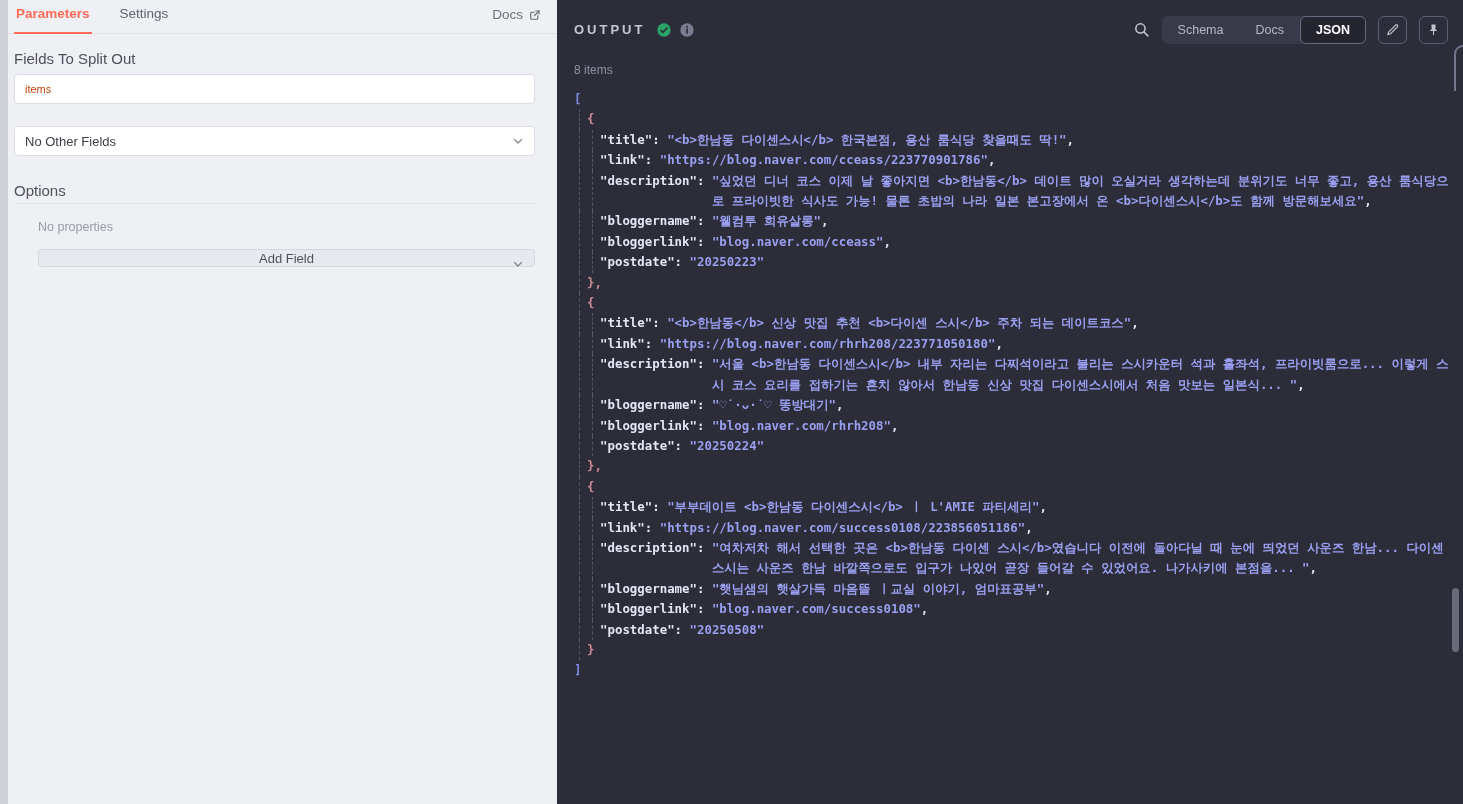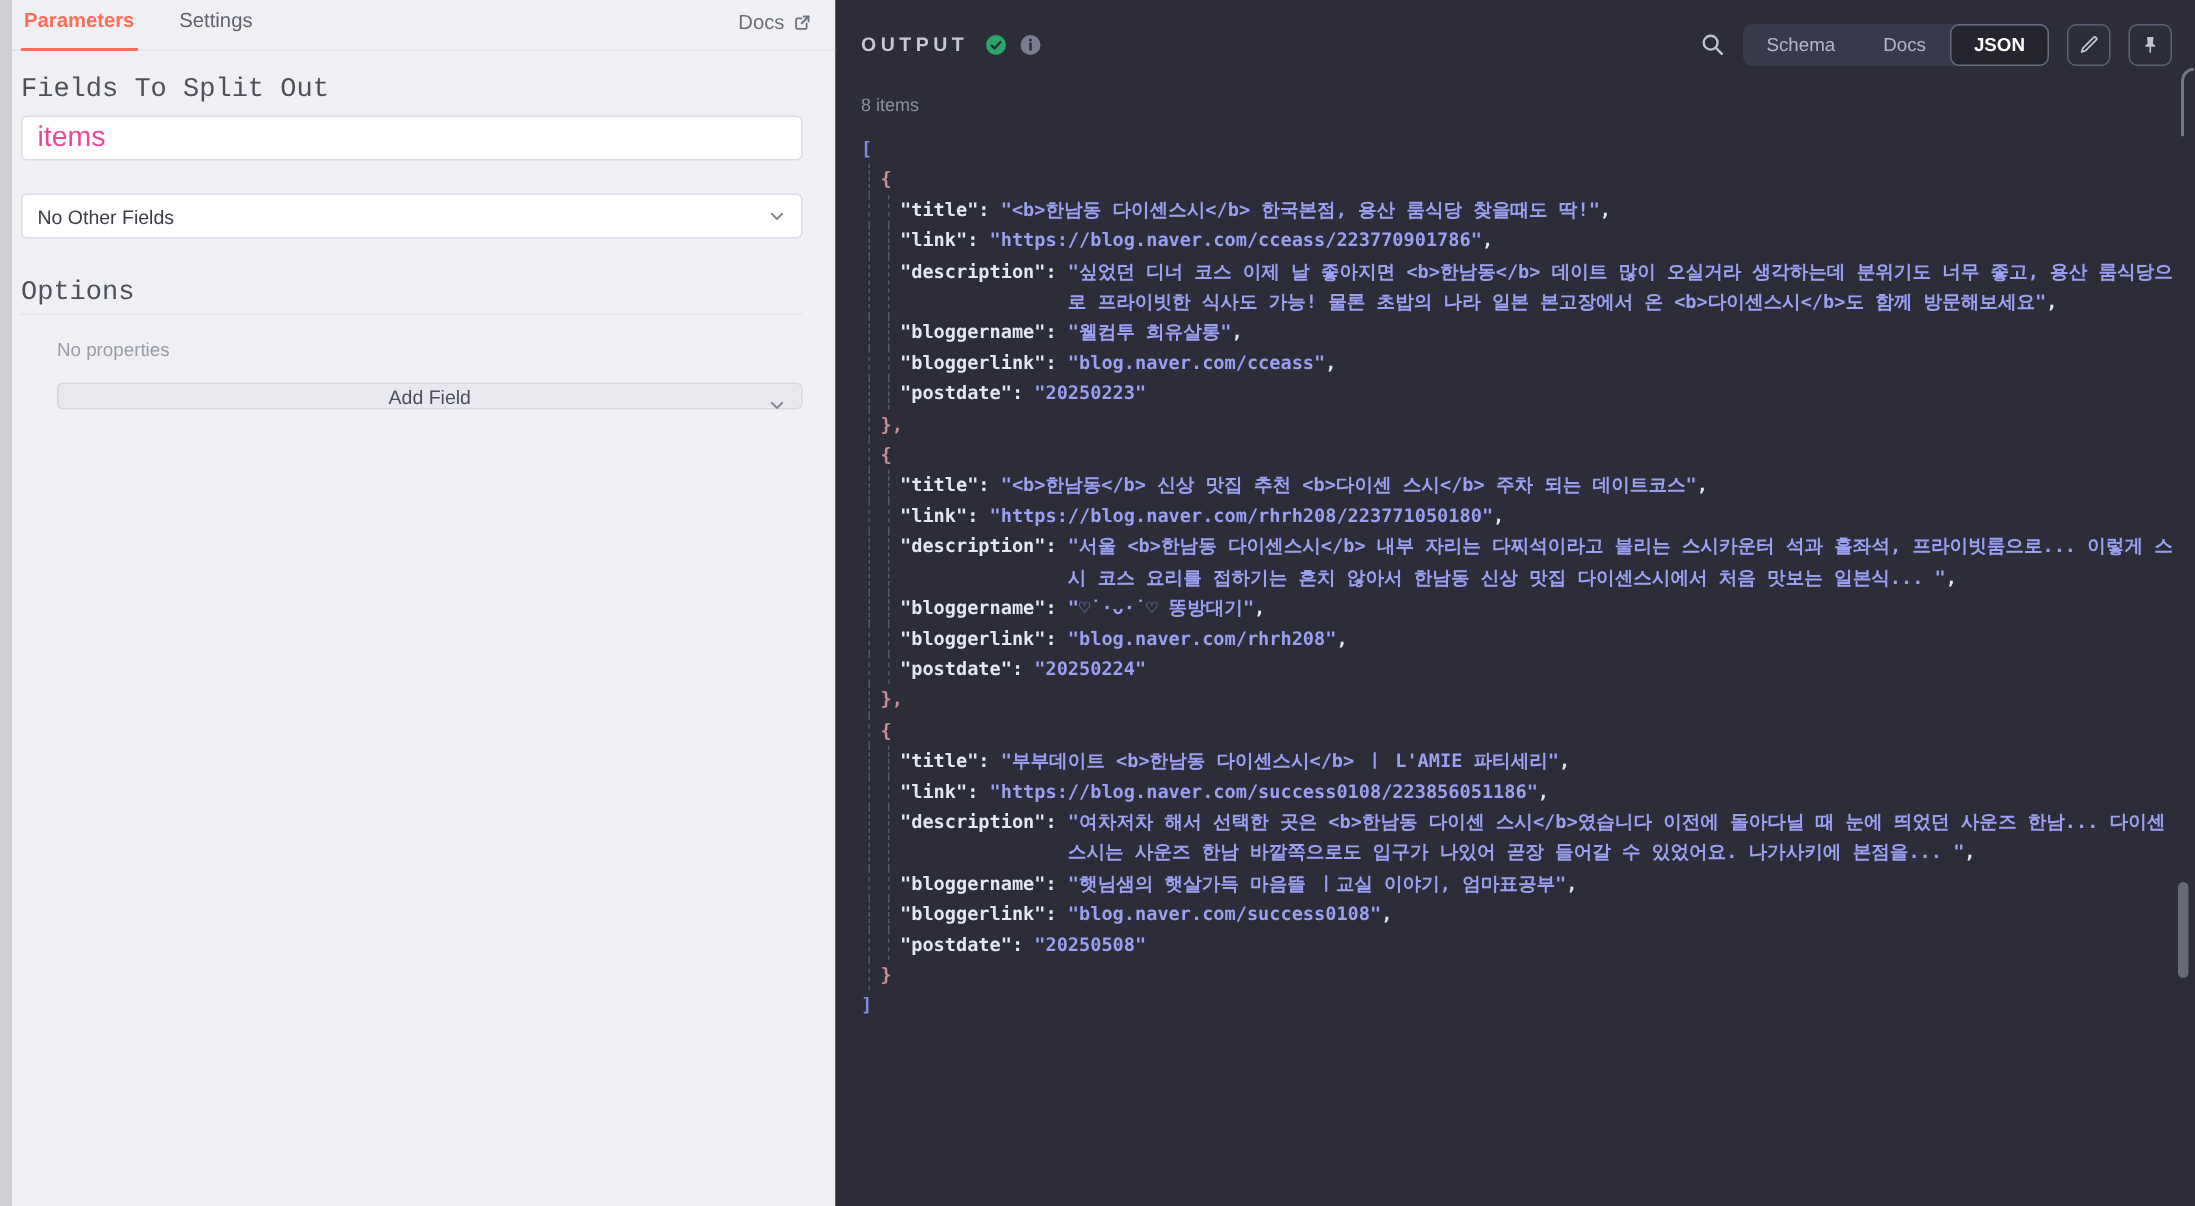--- a/index.html
+++ b/index.html
@@ -14,23 +14,23 @@
   .node-icon { width:18px; height:18px; display:inline-flex; align-items:center; }
   .node-title { font-size:16.5px; font-weight:700; color:#35363f; margin-left:9px; }
   .execute-btn { margin-left:auto; display:inline-flex; align-items:center; gap:7px;
       background:var(--execute-button,#f0503d); color:#fff; border:none; border-radius:4px;
       font-family:inherit; font-size:13px; font-weight:600; padding:7px 13px; cursor:pointer; }
   .tab-row { display:flex; align-items:flex-end; padding:0 16px 0 6px; border-bottom:1px solid #e2e3e9; }
   .tab { font-size:13.5px; color:#61626d; padding:6px 2px 11px; margin-right:26px; cursor:pointer; border-bottom:2px solid transparent; margin-bottom:-1px; }
   .tab.active { color:var(--accent,#ff6d5a); font-weight:600; border-bottom-color:var(--accent,#ff6d5a); }
   .docs-link { margin-left:auto; display:inline-flex; align-items:center; gap:6px; color:#6f707b; font-size:13.5px; padding-bottom:11px; cursor:pointer; }
   .panel-content { padding:16px 22px 16px 6px; overflow:hidden; }
-  .field-label { display:block; font-size:18px; font-weight:500; color:#4f505b; margin-bottom:7px;font-family:Liberation Mono, monospace; }
+  .field-label { display:block; font-size:15px; font-weight:500; color:#4f505b; margin-bottom:7px; }
   .text-input { width:100%; height:30px; background:#fff; border:1px solid #dbdce5; border-radius:4px;
-      font-family:inherit; font-size:19px; color:#ec4899; padding:0 10px; outline:none; }
+      font-family:inherit; font-size:11px; color:#c2410c; padding:0 10px; outline:none; }
   .group { margin-bottom:22px; }
   .select-box { width:100%; height:30px; background:#fff; border:1px solid #dbdce5; border-radius:4px;
       display:flex; align-items:center; font-size:13px; color:#3c3d47; padding:0 10px; cursor:pointer; }
   .select-box .chev { margin-left:auto; display:inline-flex; }
   .options-head { margin-top:26px; }
   .options-divider { height:1px; background:#e2e3e9; margin:4px 0 16px; }
   .options-body { padding-left:24px; }
   .no-props { font-size:12.5px; color:#999aa5; margin-bottom:15px; }
   .add-field { width:100%; height:18px; background:#e8e9ee; border:1px solid #d6d7df; border-radius:4px;
       display:flex; align-items:center; justify-content:center; position:relative;

